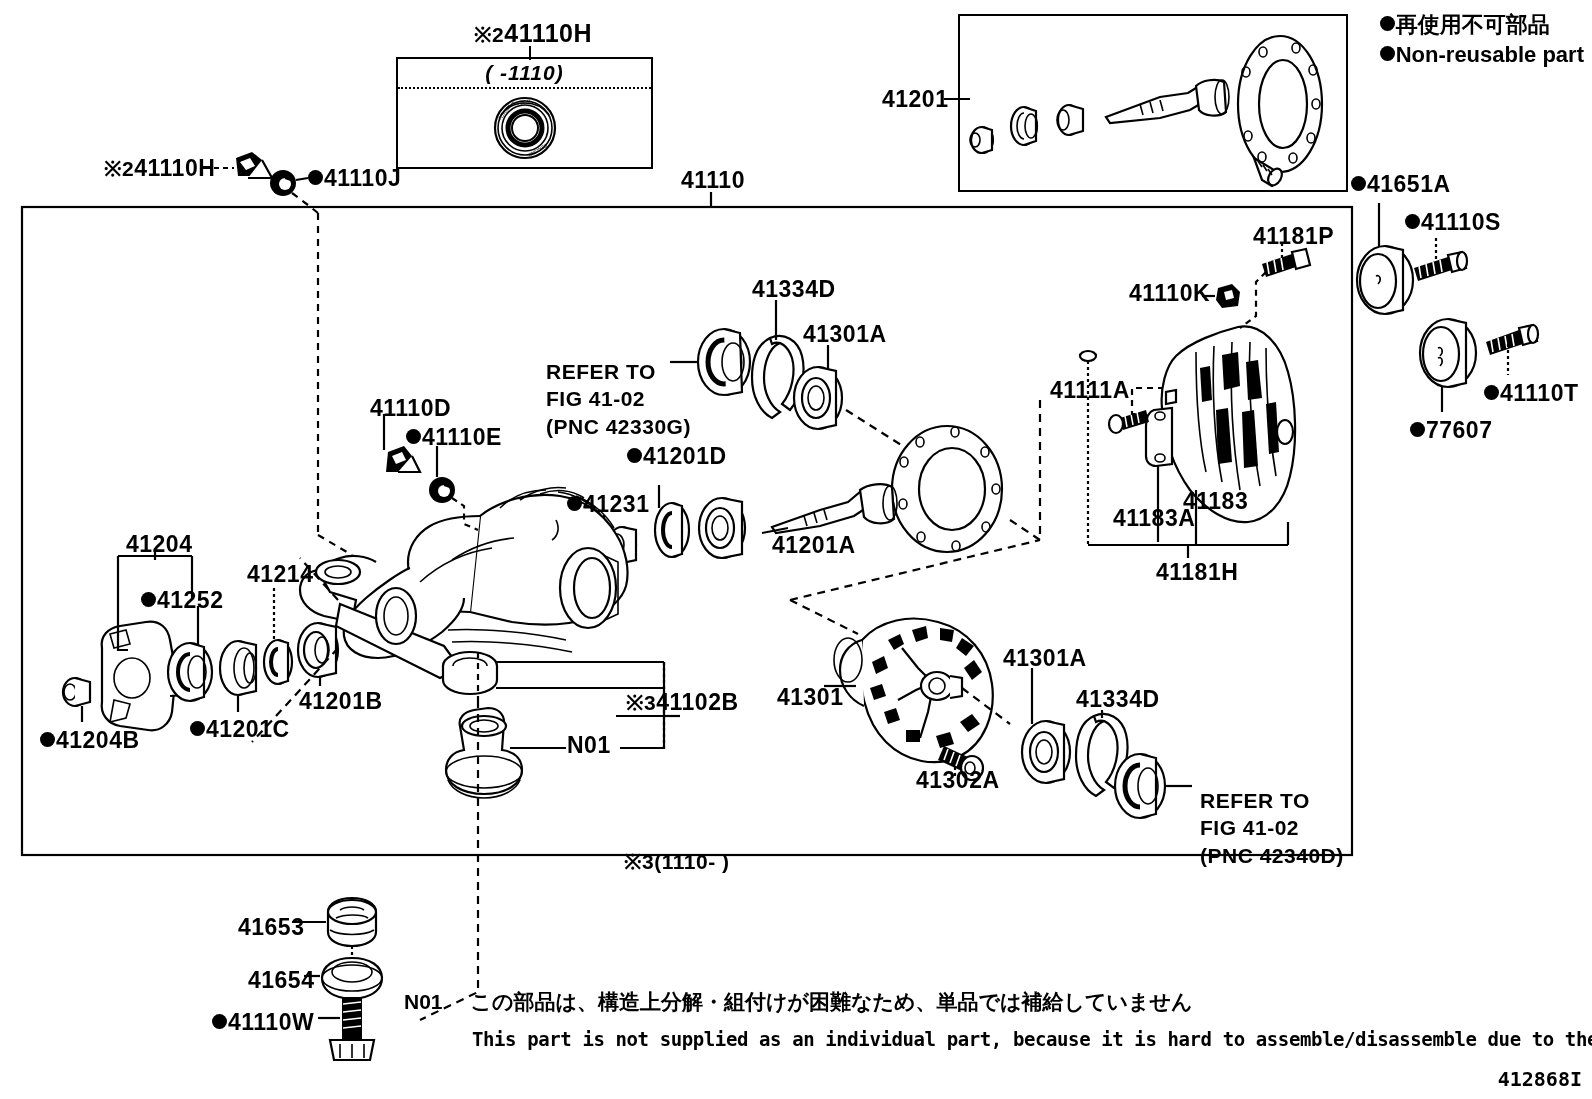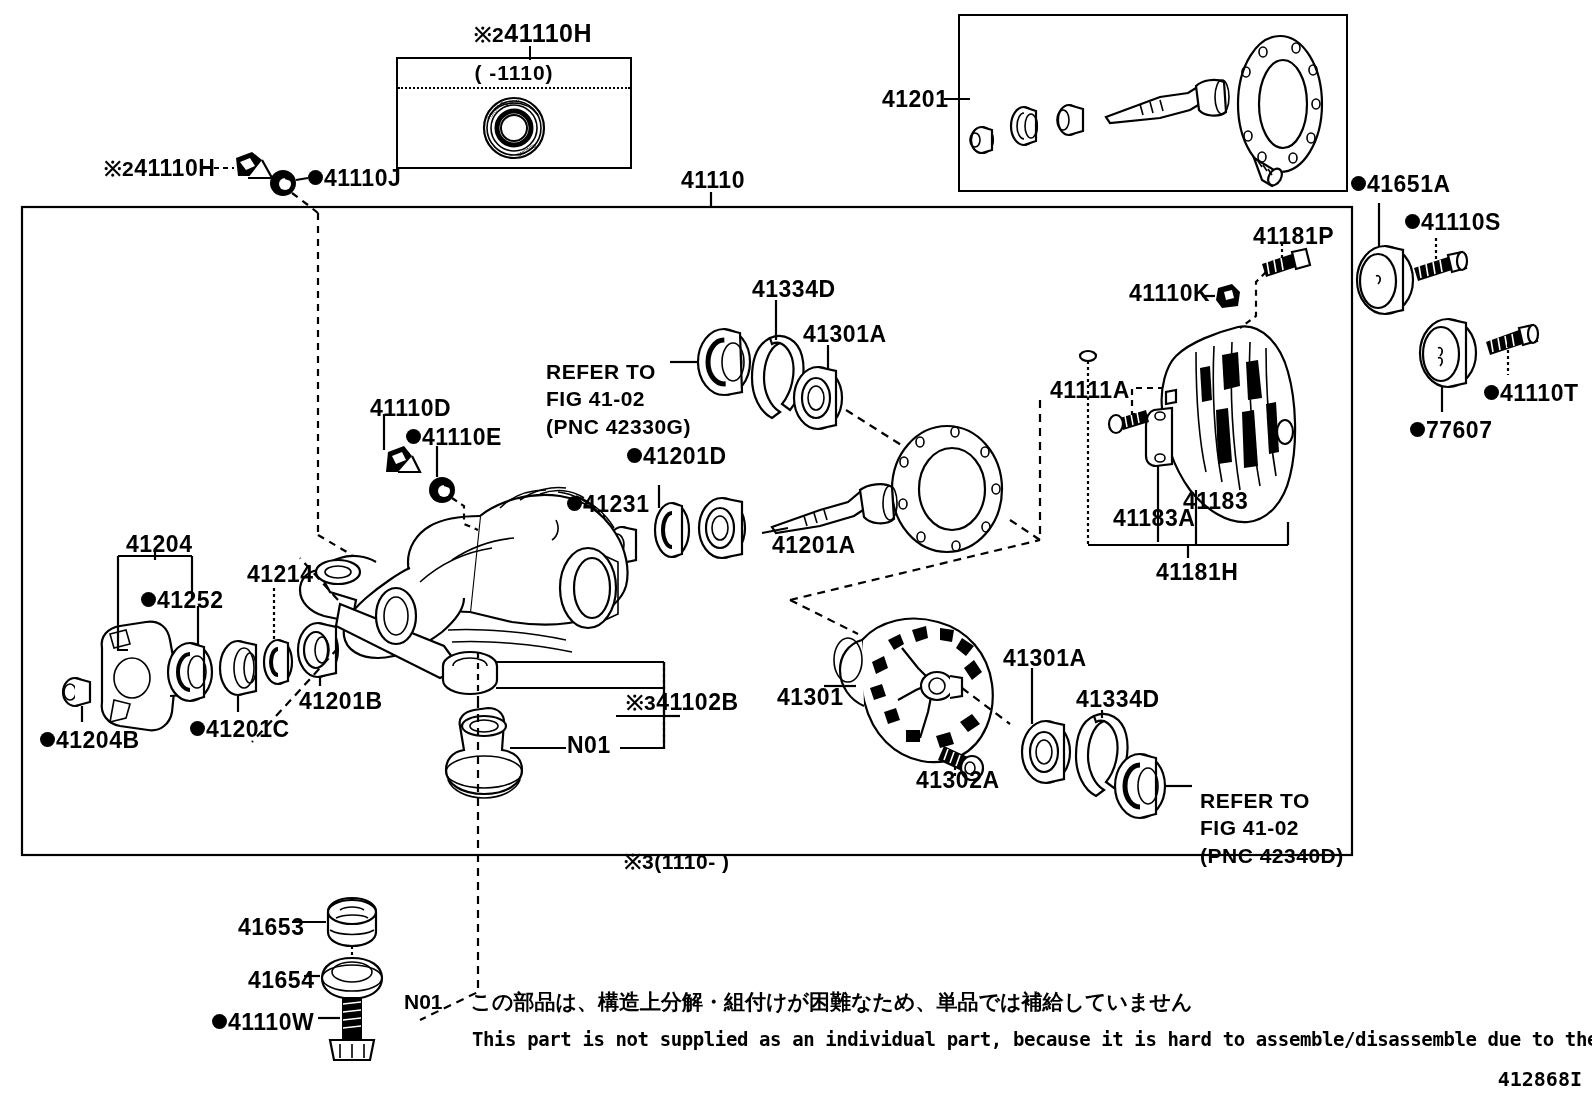--- a/index.html
+++ b/index.html
@@ -56,25 +56,26 @@
   .frame {
     position: absolute;
     border: 2px solid #000;
     box-sizing: border-box;
   }
   
   #inset-table {
     position: absolute;
     left: 396px;
     top: 57px;
-    width: 236px;
+    width: 257px;
     height: 112px;
     border: 2px solid #000;
     box-sizing: border-box;
     display: flex;
+    font-style: italic;
   }
   .inset-cell {
     flex: 1 1 50%;
     position: relative;
     box-sizing: border-box;
   }
   .inset-cell + .inset-cell { border-left: 2px solid #000; }
   .inset-head {
     height: 30px;
     border-bottom: 2px dotted #000;
@@ -137,20 +138,28 @@
   .stroke { fill: none; stroke: #000; stroke-width: 2.2; }
   .stroke-thin { fill: none; stroke: #000; stroke-width: 1.6; }
   .fillblk { fill: #000; }
   .fillwht { fill: #fff; stroke: #000; stroke-width: 2.2; }
 </style>
 </head>
 <body>
 
 <div id="page">
 
+  <div id="legend">
+    <div class="row">
+      <span class="dot"></span><span>再使用不可部品</span>
+    </div>
+    <div class="row">
+      <span class="dot"></span><span>Non-reusable part</span>
+    </div>
+  </div>
 
   <div class="lbl" style="left:474px; top:20px;">
     <span class="mark">※2</span><span style="font-size:25px;">41110H</span>
   </div>
 
   <div class="ln v" style="left:529px; top:46px; height:14px;"></div>
 
   <div id="inset-table">
     <div class="inset-cell">
       <div class="inset-head">(     -1110)</div>

